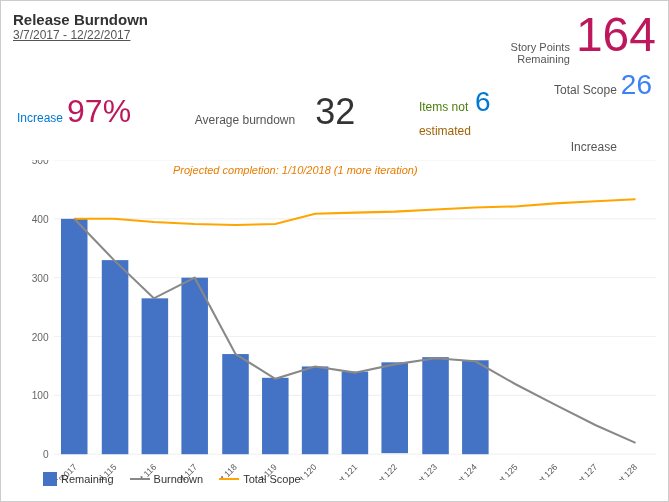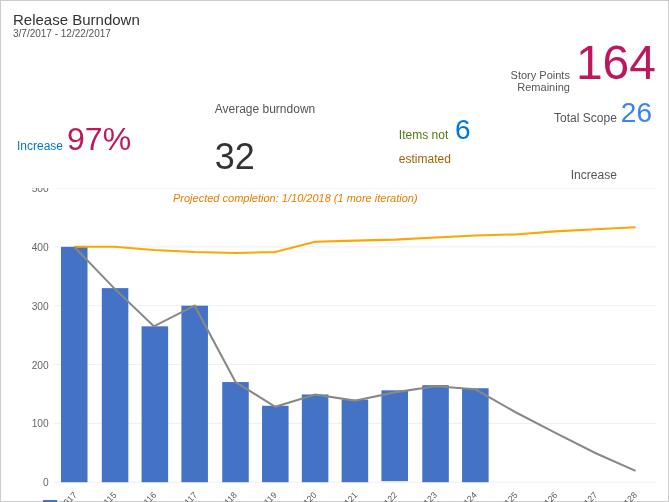--- a/index.html
+++ b/index.html
@@ -1,21 +1,21 @@
 <!DOCTYPE html>
 <html><head>
   <meta charset="utf-8">
   <style>
     * { box-sizing: border-box; margin: 0; padding: 0; }
     body { font-family: 'Segoe UI', Arial, sans-serif; background: #fff; width: 669px; height: 502px; overflow: hidden; }
     .container { width: 669px; height: 502px; border: 1px solid #ccc; padding: 10px 12px 6px 12px; position: relative; }
     .header { display: flex; justify-content: space-between; align-items: flex-start; margin-bottom: 4px; }
-    .header-left h2 { font-size: 15px; font-weight: 400; color: #333; }
-    .header-left .date-range { font-size: 10px; color: #555; }
-    .header-right { text-align: right; margin-top: 28px; }
+    .header-left h2 { font-size: 15px; font-weight: 700; color: #333; }
+    .header-left .date-range { font-size: 12px; color: #555; text-decoration: underline; }
+    .header-right { text-align: right; }
     .metrics { display: flex; justify-content: space-between; align-items: center; margin-bottom: 6px; padding: 0 4px; }
     .chart-area { position: relative; width: 100%; height: 340px; }
     .projected { position: absolute; top: 4px; left: 160px; font-size: 11px; color: #e87c00; font-style: italic; }
     svg.chart { width: 100%; height: 320px; }
     .legend { display: flex; gap: 16px; align-items: center; margin-top: 2px; padding-left: 30px; }
     .legend-item { display: flex; align-items: center; gap: 4px; font-size: 11px; color: #333; }
     .legend-box { width: 14px; height: 14px; }
     .legend-line { width: 20px; height: 2px; }
   </style>
 </head>
@@ -37,21 +37,21 @@
         <span style="font-size:48px;font-weight:300;color:#be185d;line-height:1;">164</span>
       </div>
     </div>
   </div>
 
   <div class="metrics">
     <div style="display:flex;align-items:baseline;gap:4px;">
       <span style="font-size:12px;color:#0078d4;">Increase</span>
       <span style="font-size:32px;font-weight:400;color:#be185d;">97%</span>
     </div>
-    <div style="display:flex;align-items:baseline;gap:20px;flex-direction:column;">
+    <div style="display:flex;align-items:baseline;gap:20px;">
       <span style="font-size:12px;color:#555;">Average burndown</span>
       <span style="font-size:36px;font-weight:300;color:#333;">32</span>
     </div>
     <div style="display:flex;align-items:baseline;gap:4px;">
       <div style="display:flex;flex-direction:column;">
         <span style="font-size:12px;color:#4d7c0f;">Items not</span>
         <span style="font-size:12px;color:#a16207;margin-top:10px;">estimated</span>
       </div>
       <span style="font-size:28px;font-weight:300;color:#0078d4;">6</span>
     </div>

